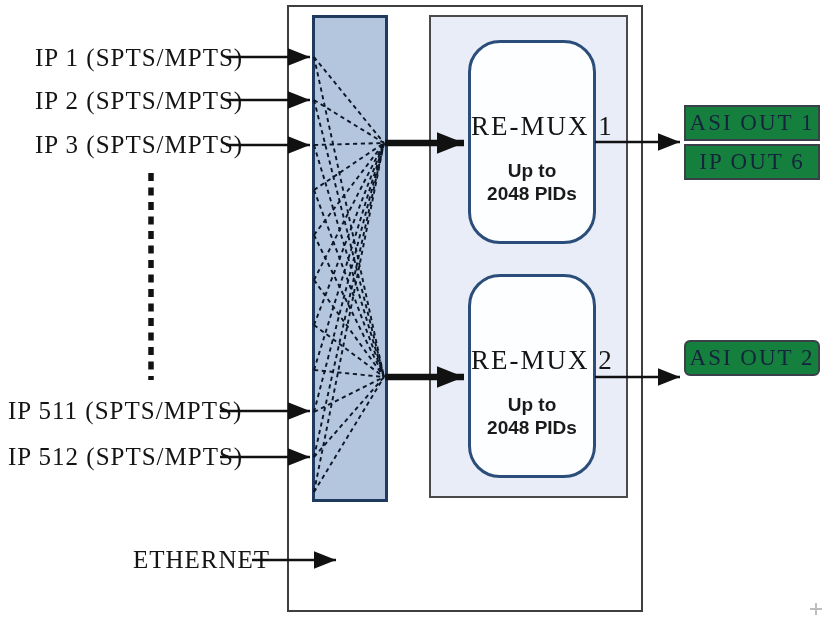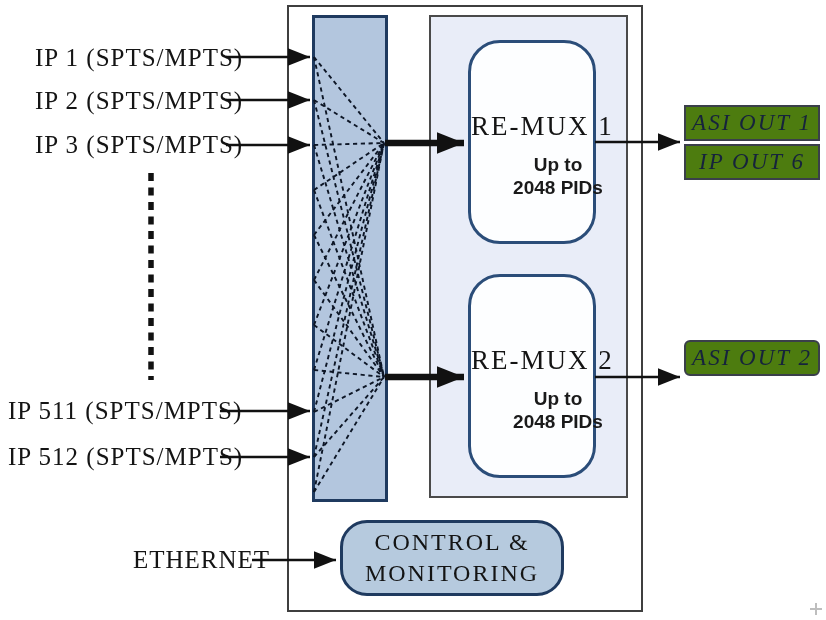--- a/index.html
+++ b/index.html
@@ -48,38 +48,36 @@
   #mux1{left:468px;top:40px;}
   #mux2{left:468px;top:274px;}
   .mux-title{
     position:absolute;top:68px;left:0;width:100%;
     text-align:center;
     font-size:27px;letter-spacing:2px;
     color:#141414;
     white-space:nowrap;
   }
   .mux-sub{
-    position:absolute;top:110px;left:0;width:100%;
+    position:absolute;top:116px;left:0;width:100%;
     text-align:center;
     font-family:"Liberation Sans","DejaVu Sans",sans-serif;
     font-weight:bold;
     font-size:19px;line-height:23px;
     color:#1a1a1a;
-    margin-left:26px;
   }
   
   .out-box{
     left:684px;width:132px;height:32px;
-    background:#4d7c0f;
+    background:#15803d;
     border:2px solid #3a3f4a;
     display:flex;align-items:center;justify-content:center;
     font-size:23px;letter-spacing:2px;
     color:#16233c;
     white-space:nowrap;
-    font-style:italic;
   }
   #out-asi1{top:105px;}
   #out-ip1{top:144px;}
   #out-asi2{top:340px;border-radius:6px;}
   #out-ip2{top:379px;}
   
   #control-box{
     left:340px;top:520px;width:218px;height:70px;
     background:#b6cade;
     border:3px solid #1f3a5f;
@@ -122,24 +120,20 @@
     <div class="mux-sub">
       <span>Up to</span><br>
       <span>2048 PIDs</span>
     </div>
   </div>
 
   <div class="abs out-box" id="out-asi1">ASI OUT 1</div>
   <div class="abs out-box" id="out-ip1">IP OUT 6</div>
   <div class="abs out-box" id="out-asi2">ASI OUT 2</div>
 
-  <div class="abs" id="control-box">
-    <span>CONTROL &amp;</span>
-    <span>MONITORING</span>
-  </div>
 
   <div class="abs io-label lbl-ip1">IP 1 (SPTS/MPTS)</div>
   <div class="abs io-label lbl-ip2">IP 2 (SPTS/MPTS)</div>
   <div class="abs io-label lbl-ip3">IP 3 (SPTS/MPTS)</div>
   <div class="abs io-label lbl-ip511">IP 511 (SPTS/MPTS)</div>
   <div class="abs io-label lbl-ip512">IP 512 (SPTS/MPTS)</div>
   <div class="abs io-label lbl-eth">ETHERNET</div>
 
   <svg class="abs" id="svg-overlay" width="826" height="620" viewBox="0 0 826 620">
     <defs>

